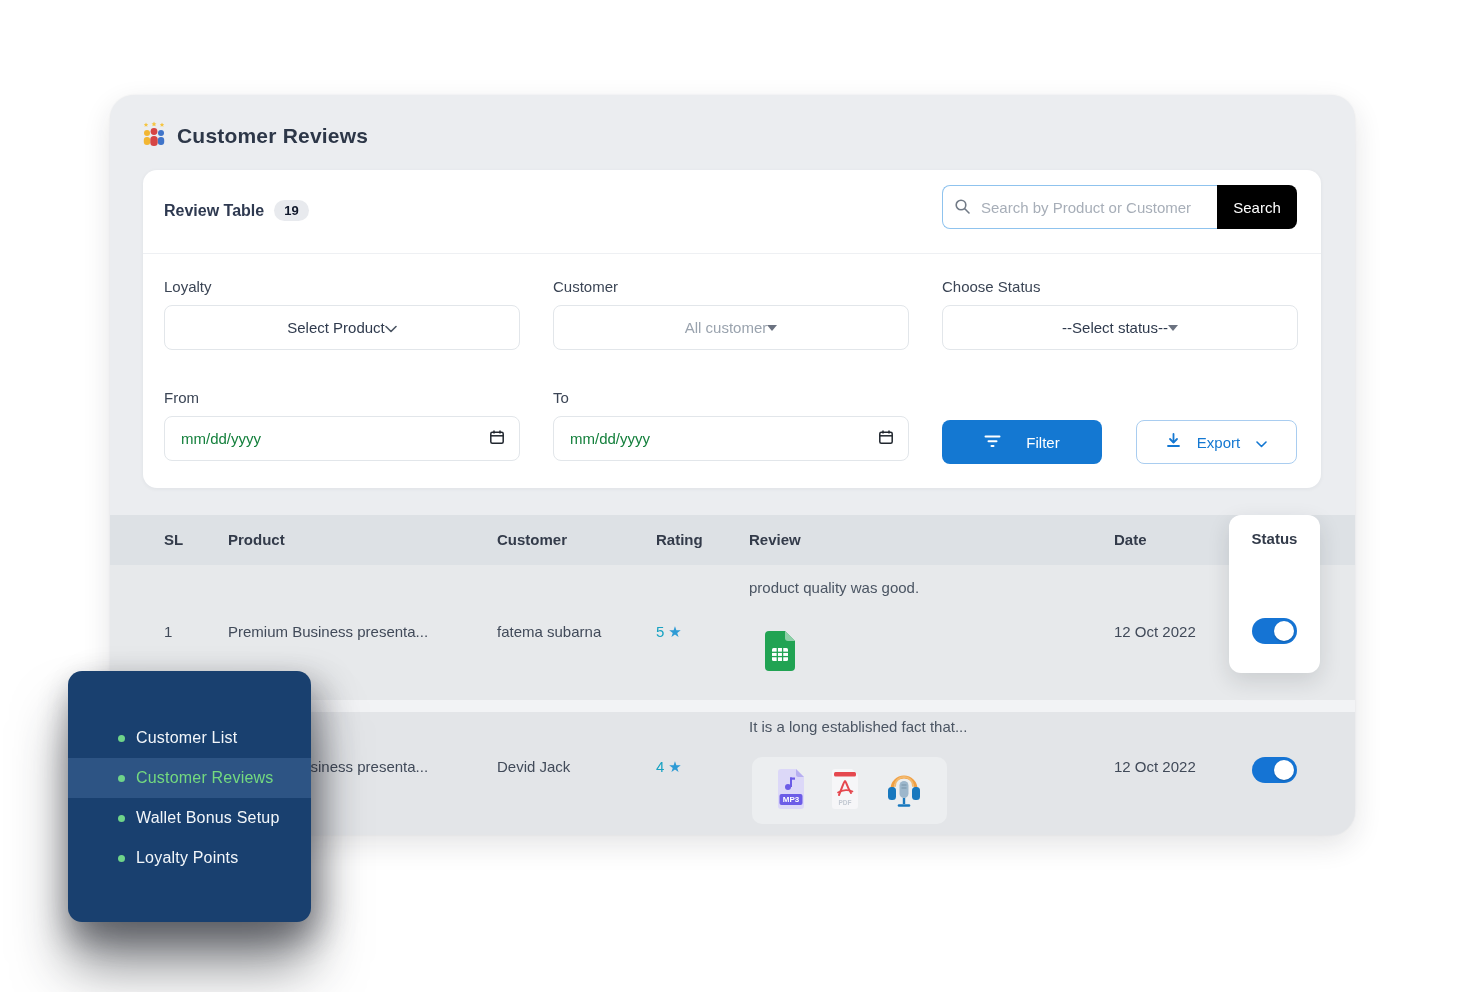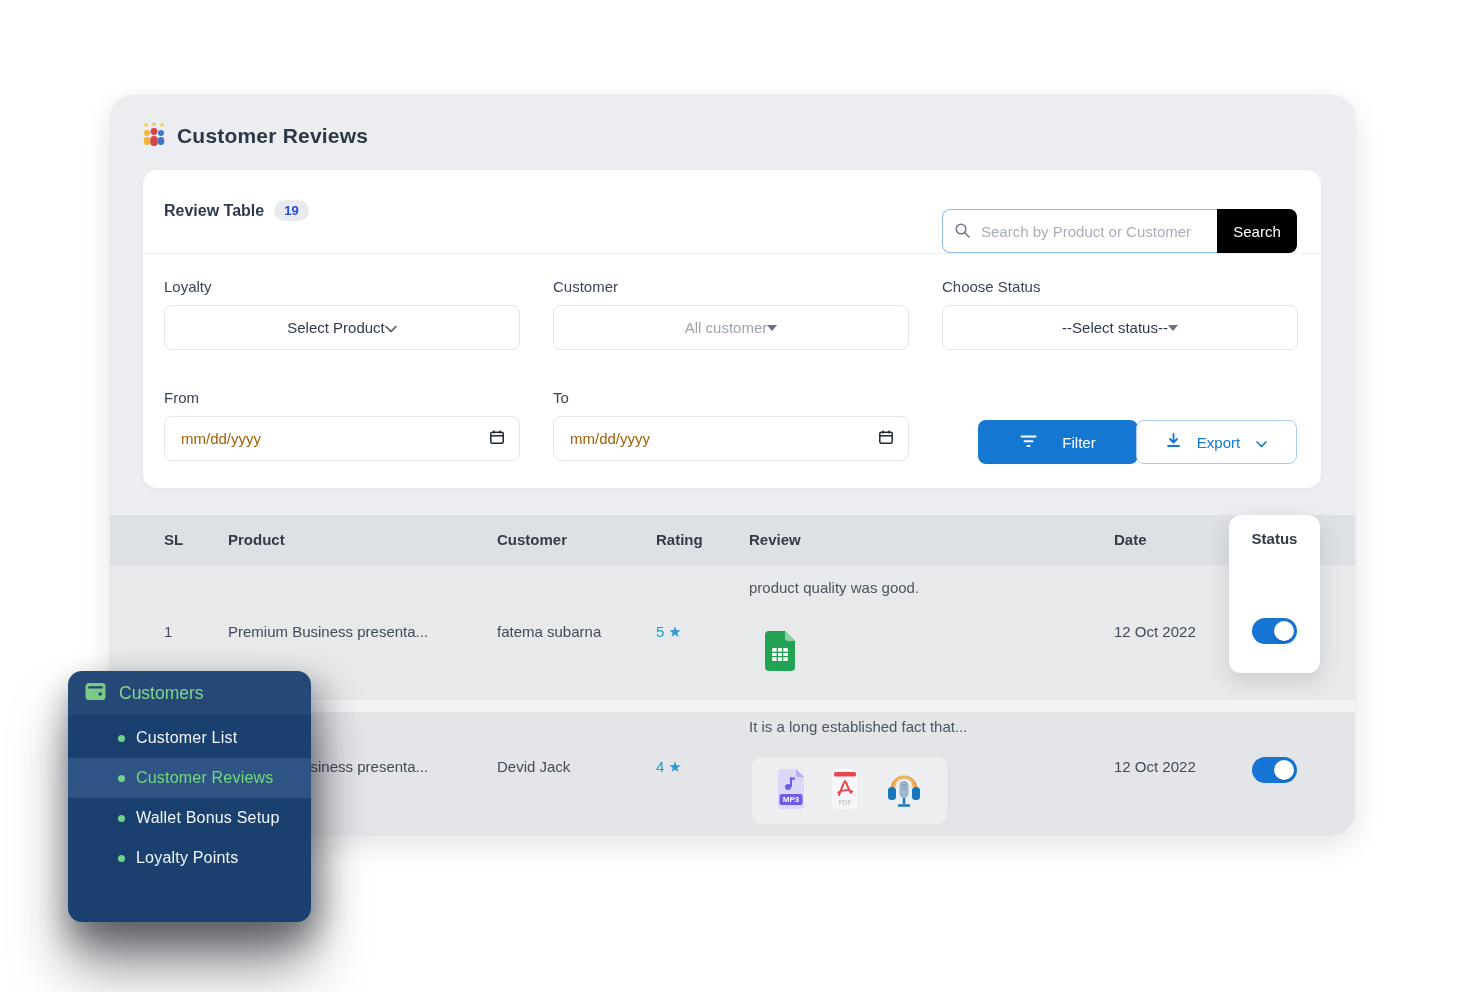--- a/index.html
+++ b/index.html
@@ -18,24 +18,24 @@
   .page-title { font-size:21px; font-weight:bold; color:#2d3748; letter-spacing:.2px; }
 
   
   .filter-panel {
     position:absolute; left:33px; top:75px; width:1178px; height:318px;
     background:#fff; border-radius:14px; box-shadow:0 1px 4px rgba(40,45,60,.06);
   }
   .review-table-row { position:absolute; left:21px; top:30px; display:flex; align-items:center; gap:10px; }
   .review-table-label { font-size:16px; font-weight:bold; color:#2e3950; }
   .count-badge {
-    background:#e8eaee; color:#1d4ed8; font-size:13px; font-weight:bold;
+    background:#e8eaee; color:#0f172a; font-size:13px; font-weight:bold;
     border-radius:999px; padding:4px 10px; line-height:1;
   }
-  .search-group { position:absolute; left:799px; top:39px; display:flex; height:38px; }
+  .search-group { position:absolute; left:799px; top:15px; display:flex; height:38px; }
   .search-input-wrap { position:relative; width:275px; height:44px; }
   .search-input {
     width:100%; height:100%; border:1px solid #8fc3ee; border-right:none;
     border-radius:8px 0 0 8px; padding:0 8px 0 38px; font-size:15px;
     font-family:inherit; color:#3d4656; outline:none; overflow:hidden;
   }
   .search-input::placeholder { color:#a7aeb8; }
   .search-icon { position:absolute; left:12px; top:13px; }
   .search-btn {
     width:80px; height:44px; background:#000000; color:#fff; border:none;
@@ -49,30 +49,30 @@
     height:45px; background:#fff; border:1px solid #e2e6ea; border-radius:8px;
     display:flex; align-items:center; justify-content:center; padding:0 16px;
     font-size:15px; cursor:pointer;
   }
   .selectbox .val-dark { color:#2f3a4d; }
   .selectbox .val-gray { color:#9aa3ae; }
   .caret-tri { width:0; height:0; border-left:5px solid transparent; border-right:5px solid transparent; border-top:6px solid #6b7280; }
   .datebox {
     height:45px; background:#fff; border:1px solid #e2e6ea; border-radius:8px;
     display:flex; align-items:center; justify-content:space-between; padding:0 14px 0 16px;
-    font-size:15px; color:#a16207; cursor:text;
+    font-size:15px; color:#15803d; cursor:text;
   }
   .g1 { left:21px; }  .g2 { left:410px; }  .g3 { left:799px; }
   .row-a { top:108px; } .row-b { top:219px; }
   .fgroup.row-a, .fgroup.row-b { position:absolute; }
 
   .filter-btn {
     position:absolute; left:799px; top:250px; width:160px; height:44px;
     background:#1478d2; color:#fff; border:none; border-radius:8px;
-    font-size:15px; font-family:inherit; display:flex; align-items:center; justify-content:center; gap:25px; cursor:pointer;margin-left:36px;
+    font-size:15px; font-family:inherit; display:flex; align-items:center; justify-content:center; gap:25px; cursor:pointer;
   }
   .export-btn {
     position:absolute; left:993px; top:250px; width:161px; height:44px;
     background:#fff; color:#1478d2; border:1px solid #a9cdf0; border-radius:8px;
     font-size:15px; font-family:inherit; display:flex; align-items:center; justify-content:center; gap:16px; cursor:pointer;
   }
 
   
   .thead {
     position:absolute; left:0; top:420px; width:100%; height:50px;
@@ -333,30 +333,20 @@
       <span class="toggle"></span>
     </div>
 
     <div class="status-card">
       <span class="th-status">Status</span>
       <span class="toggle"></span>
     </div>
   </div>
 
   <div class="popup">
-    <div class="popup-header">
-      <span>
-        <svg width="21" height="19" viewBox="0 0 21 19">
-          <rect x="0.5" y="1" width="20" height="17" rx="3.5" fill="#7cc884"></rect>
-          <rect x="3.2" y="4.2" width="14.6" height="2.4" rx="1.2" fill="#1d4577"></rect>
-          <circle cx="15.2" cy="12" r="1.8" fill="#1d4577"></circle>
-        </svg>
-      </span>
-      <span class="popup-header-label">Customers</span>
-    </div>
     <div class="popup-items">
       <div class="popup-item">
         <span class="bullet"></span>
         <span class="item-label">Customer List</span>
       </div>
       <div class="popup-item active">
         <span class="bullet"></span>
         <span class="item-label">Customer Reviews</span>
       </div>
       <div class="popup-item">

